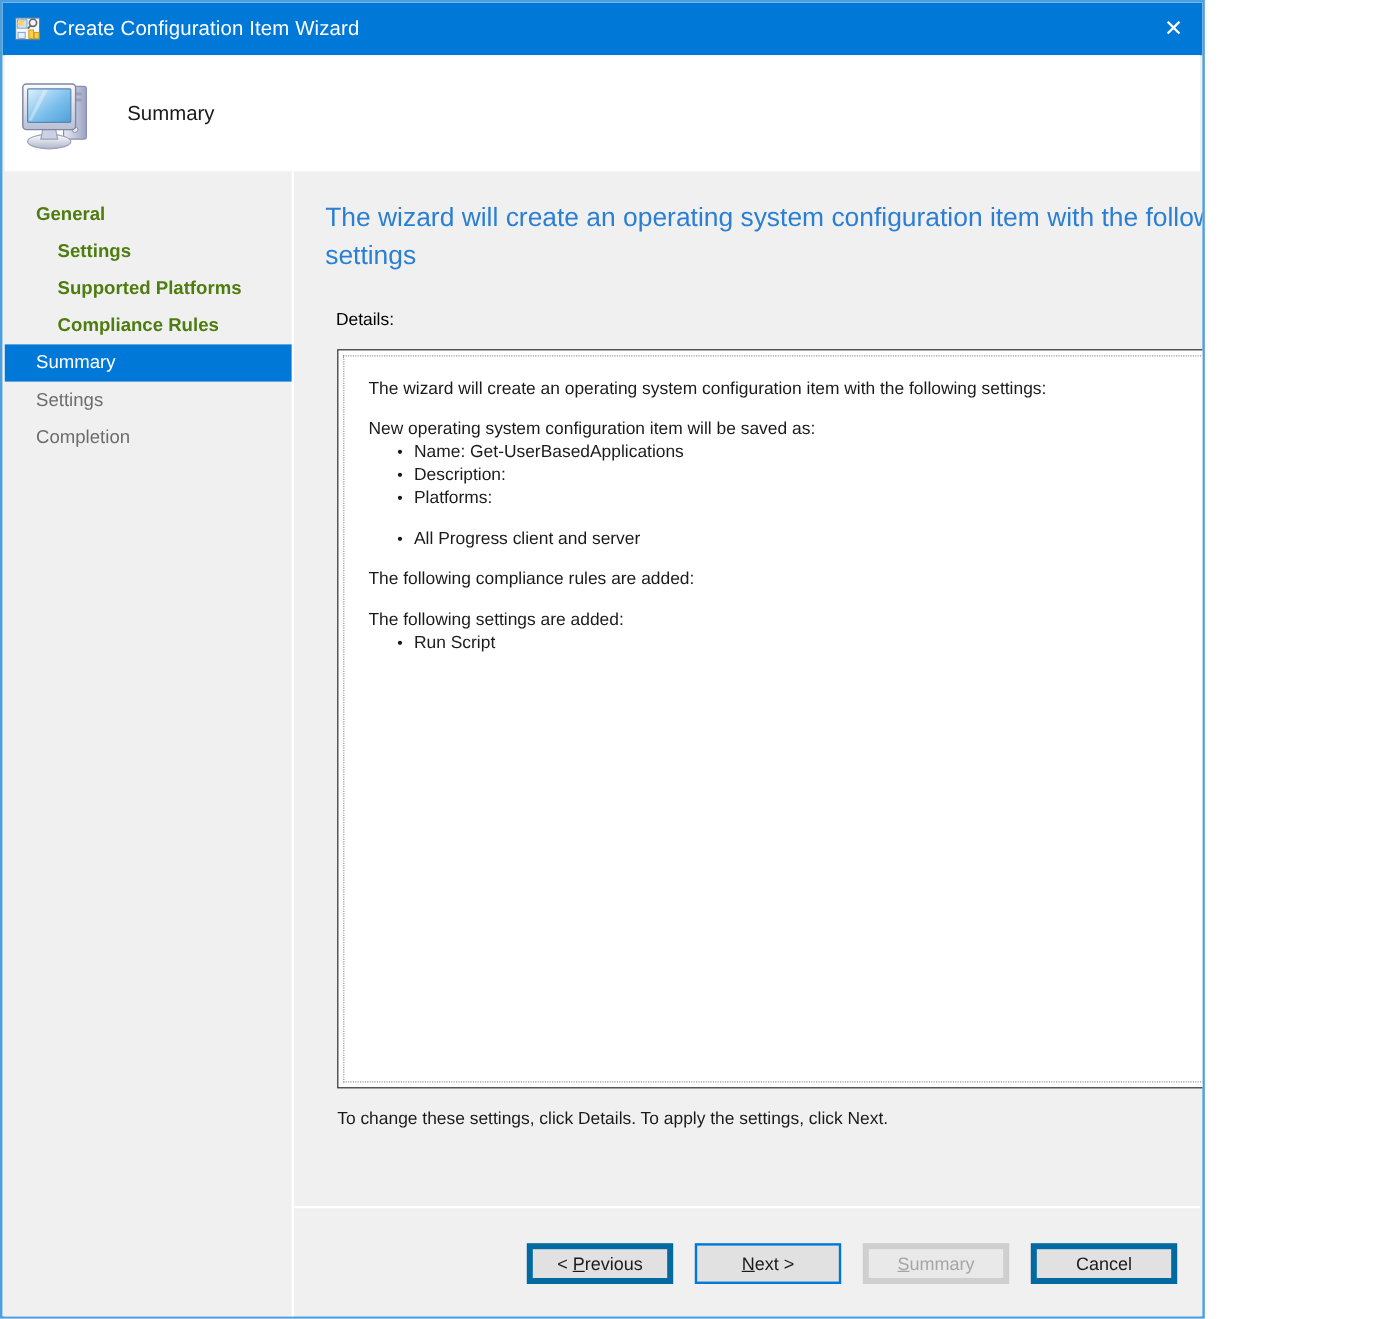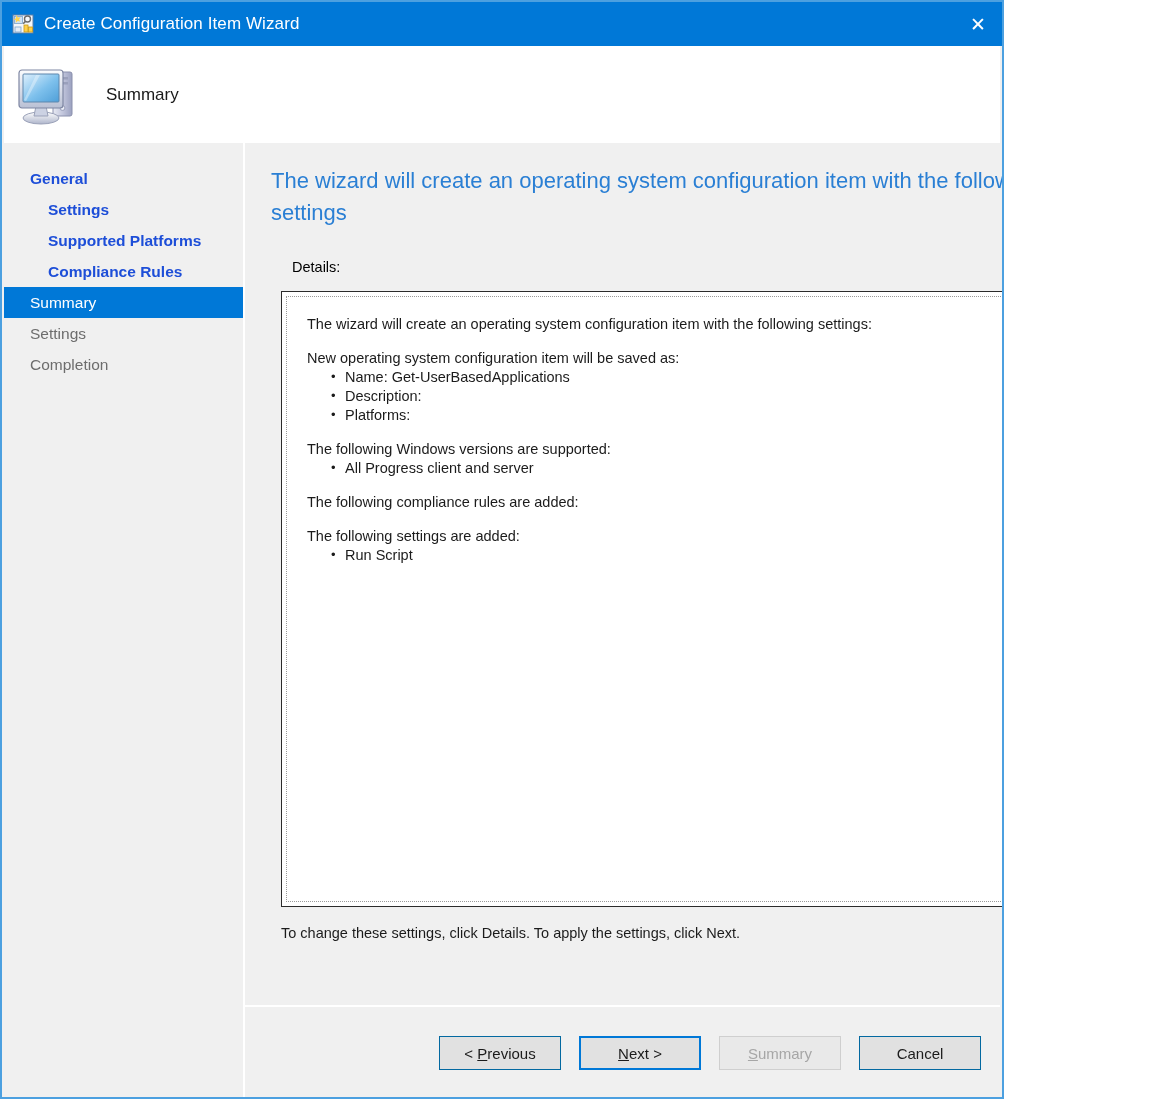--- a/index.html
+++ b/index.html
@@ -101,21 +101,21 @@
     background: #f0f0f0;
     border-right: 2px solid #ffffff;
     box-sizing: border-box;
     padding-top: 20px;
   }
   .nav-item {
     height: 31px;
     display: flex;
     align-items: center;
     font-size: 15.5px;
-    color: #1d4ed8;
+    color: #4d7c0f;
     box-sizing: border-box;
   }
   .nav-item.level0 { padding-left: 26px; }
   .nav-item.level1 { padding-left: 44px; font-weight: bold; }
   .nav-item.bold   { font-weight: bold; }
   .nav-item.selected {
     background: #0078d7;
     color: #ffffff;
     padding-left: 26px;
   }
@@ -132,21 +132,21 @@
     position: absolute;
     left: 24px;
     top: 22px;
     width: 830px;
     font-size: 22px;
     line-height: 32px;
     color: #2a7fd4;
   }
   .details-label {
     position: absolute;
-    left: 45px;
+    left: 33px;
     top: 116px;
     font-size: 14.5px;
     color: #000000;
   }
   .details-box {
     position: absolute;
     left: 34px;
     top: 148px;
     width: 839px;
     height: 616px;
@@ -220,21 +220,21 @@
     right: 19px;
     top: 29px;
     display: flex;
     gap: 18px;
   }
   .btn {
     width: 122px;
     height: 34px;
     box-sizing: border-box;
     background: #e1e1e1;
-    border: 1px solid #0369a1;
+    border: 5px solid #0369a1;
     font-family: "Liberation Sans", sans-serif;
     font-size: 15px;
     color: #1b1b1b;
     display: flex;
     align-items: center;
     justify-content: center;
     line-height: 1;
   }
   .btn.focused {
     border: 2px solid #0078d7;
@@ -344,21 +344,20 @@
         <div class="details-inner" id="details-inner">
             <div class="d-line">The wizard will create an operating system configuration item with the following settings:</div>
             <div class="d-gap"></div>
             <div class="d-line">New operating system configuration item will be saved as:</div>
             <ul class="d-list">
               <li>Name: Get-UserBasedApplications</li>
               <li>Description:</li>
               <li>Platforms:</li>
             </ul>
             <div class="d-gap"></div>
-            <div class="d-line">The following Windows versions are supported:</div>
             <ul class="d-list">
               <li>All Progress client and server</li>
             </ul>
             <div class="d-gap"></div>
             <div class="d-line">The following compliance rules are added:</div>
             <div class="d-gap"></div>
             <div class="d-line">The following settings are added:</div>
             <ul class="d-list">
               <li>Run Script</li>
             </ul>

